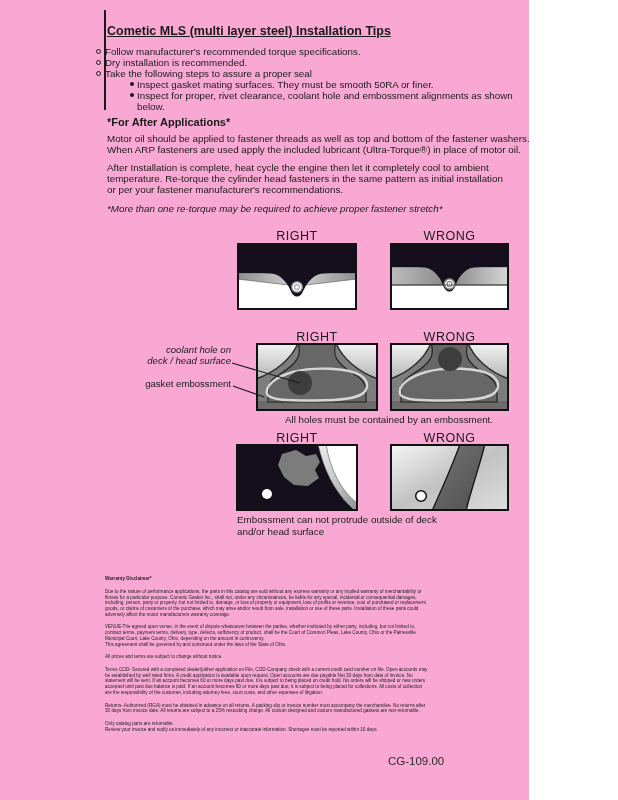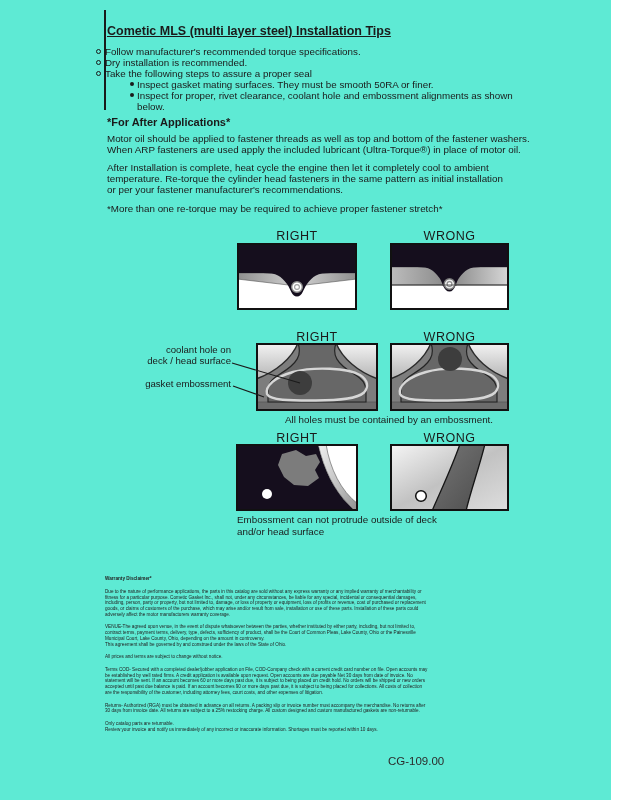--- a/index.html
+++ b/index.html
@@ -1,32 +1,32 @@
 <!DOCTYPE html>
 <html><head>
 <meta charset="utf-8">
 <style>
   html,body{margin:0;padding:0;background:#ffffff;}
   .page{
-    position:relative;width:611px;height:800px;background:#5eead4;overflow:hidden;
+    position:relative;width:529px;height:800px;background:#f9a8d4;overflow:hidden;
     font-family:"Liberation Sans","DejaVu Sans",sans-serif;color:#1a1a1a;
   }
   .abs{position:absolute;}
   .left-rule{left:104px;top:10px;width:2px;height:100px;background:#1a1a1a;}
   .doc-title{left:107px;top:24px;font-size:12.5px;font-weight:bold;text-decoration:underline;white-space:nowrap;}
   .tips{left:96px;top:46px;width:440px;}
   .tip-row{display:flex;align-items:flex-start;font-size:9.8px;line-height:11px;}
   .tip-row.sub{margin-left:34px;}
   .bullet-o{flex:0 0 auto;width:3px;height:3px;border:1px solid #1a1a1a;border-radius:50%;margin:3px 4px 0 0;}
   .bullet-f{flex:0 0 auto;width:4px;height:4px;background:#1a1a1a;border-radius:50%;margin:3px 3px 0 0;}
   .diesel-heading{left:107px;top:116px;font-size:11px;font-weight:bold;}
   .body-par{font-size:9.8px;line-height:11px;white-space:pre-line;width:440px;left:107px;}
   .p1{top:133px;}
   .p2{top:162px;}
-  .p3{top:203px;}
+  .p3{top:203px;font-style:italic;}
   .rw-label{font-size:12.5px;text-align:center;letter-spacing:0.5px;}
   .panel{display:block;}
   .caption{font-size:9.8px;line-height:11.5px;white-space:pre-line;}
   .side-label{font-size:9.6px;line-height:11px;text-align:right;white-space:pre-line;}
   .fineprint{
     left:105px;top:576px;width:824px;
     transform:scale(0.5);transform-origin:0 0;
     font-size:9.3px;line-height:11.4px;color:#222;
   }
   .fineprint p{margin:0 0 14px 0;white-space:pre-line;}
@@ -115,21 +115,21 @@
     <circle cx="59.5" cy="41" r="5.3" fill="#e9e9e9" stroke="#777" stroke-width="1.4"></circle>
     <circle cx="59.5" cy="41" r="2.4" fill="#ffffff" stroke="#8a8a8a" stroke-width="1.1"></circle>
     <line x1="52" y1="42" x2="67" y2="42" stroke="#4a4a4a" stroke-width="0.9"></line>
     <rect x="1" y="1" width="117" height="65" fill="none" stroke="#111" stroke-width="2"></rect>
   </svg>
 
 
   <div class="abs rw-label" style="left:256px;top:330px;width:122px;">RIGHT</div>
   <div class="abs rw-label" style="left:390px;top:330px;width:119px;">WRONG</div>
 
-  <div class="abs side-label" style="left:110px;top:344px;width:121px;">coolant hole on
+  <div class="abs side-label" style="left:110px;top:344px;width:121px;font-style:italic;">coolant hole on
 deck / head surface</div>
   <div class="abs side-label" style="left:110px;top:378px;width:121px;">gasket embossment</div>
 
   <svg class="abs panel" style="left:256px;top:343px;" width="122" height="68" viewBox="0 0 122 68">
     <defs>
       <linearGradient id="bore1" x1="0" y1="0" x2="0" y2="1">
         <stop offset="0" stop-color="#f4f4f4"></stop>
           <stop offset="1" stop-color="#b5b5b5"></stop>
       </linearGradient>
     </defs>

